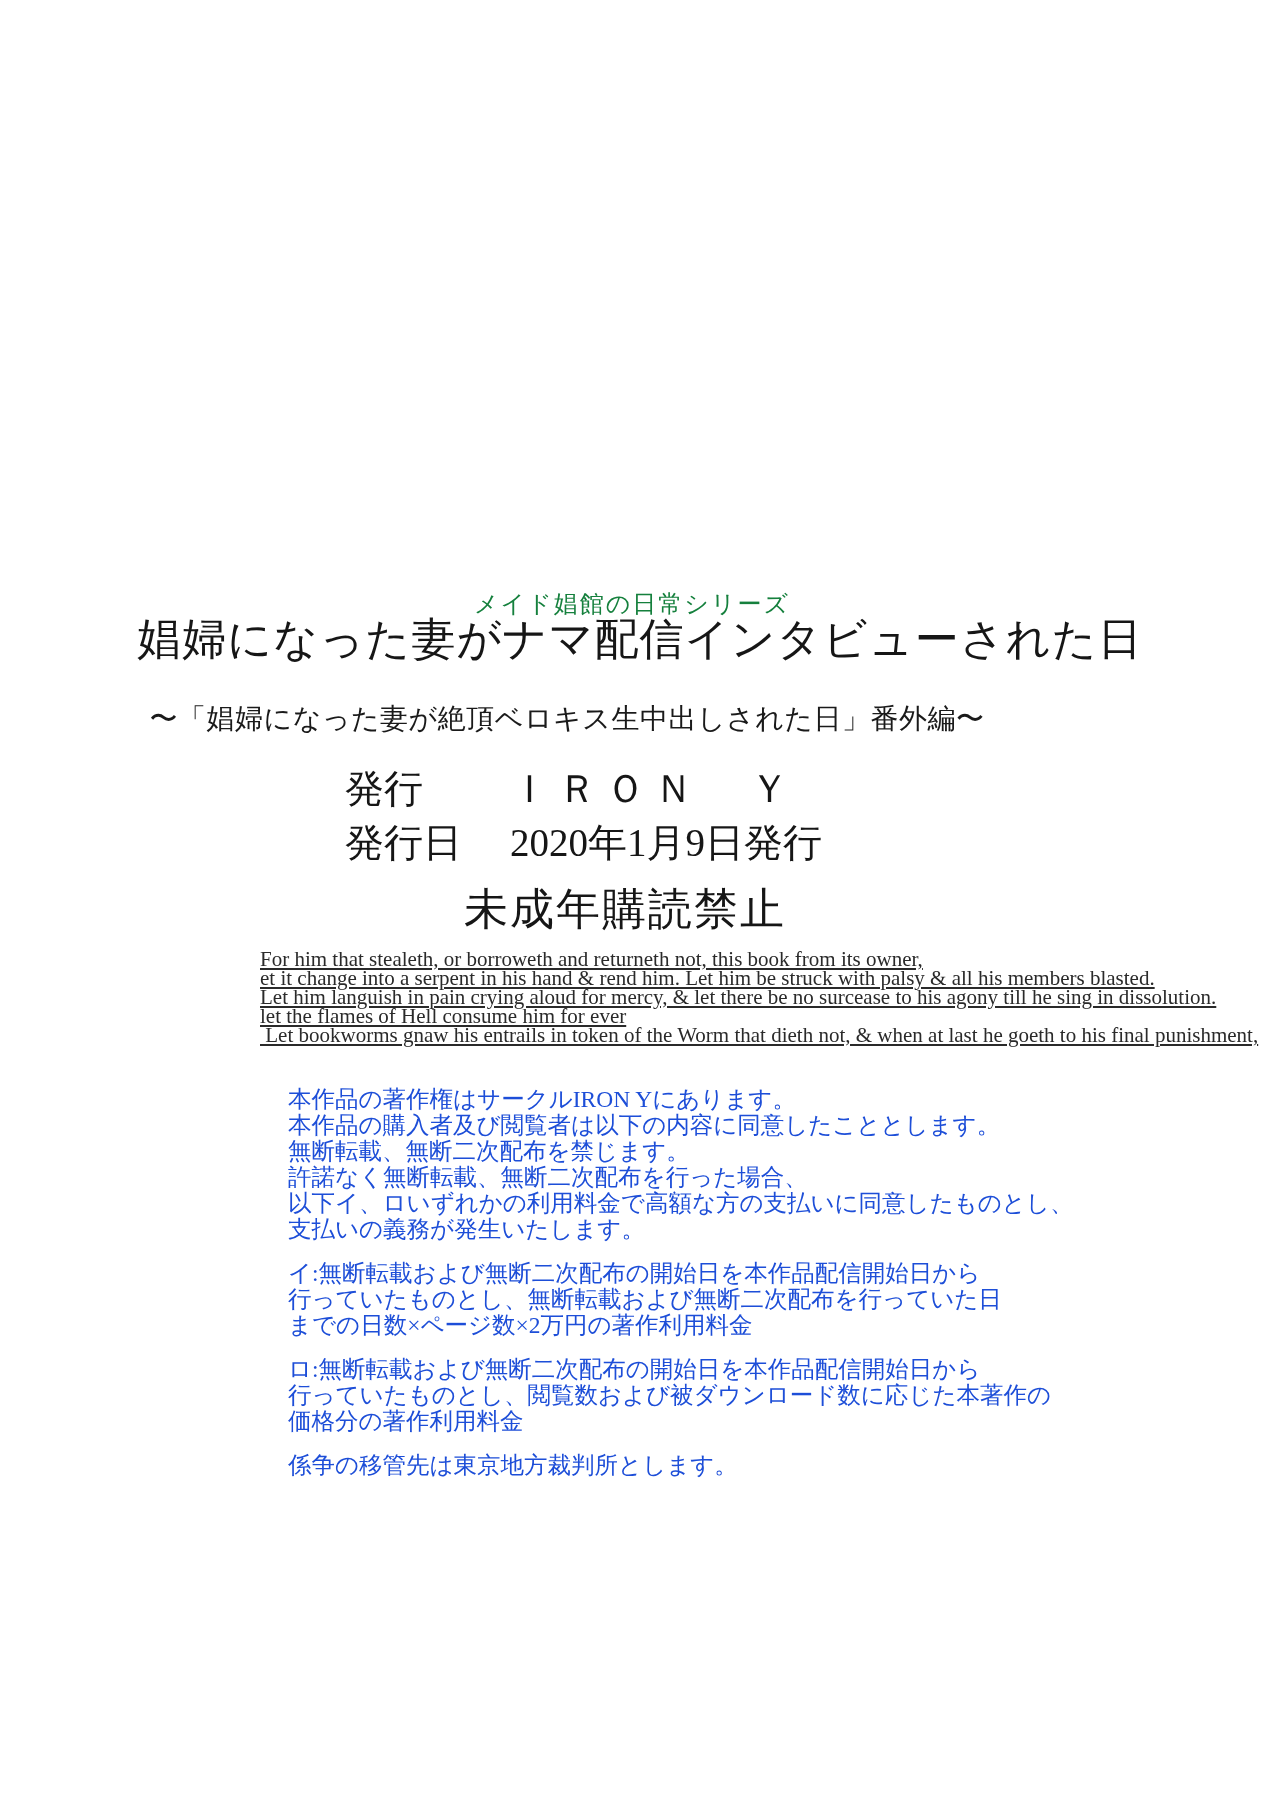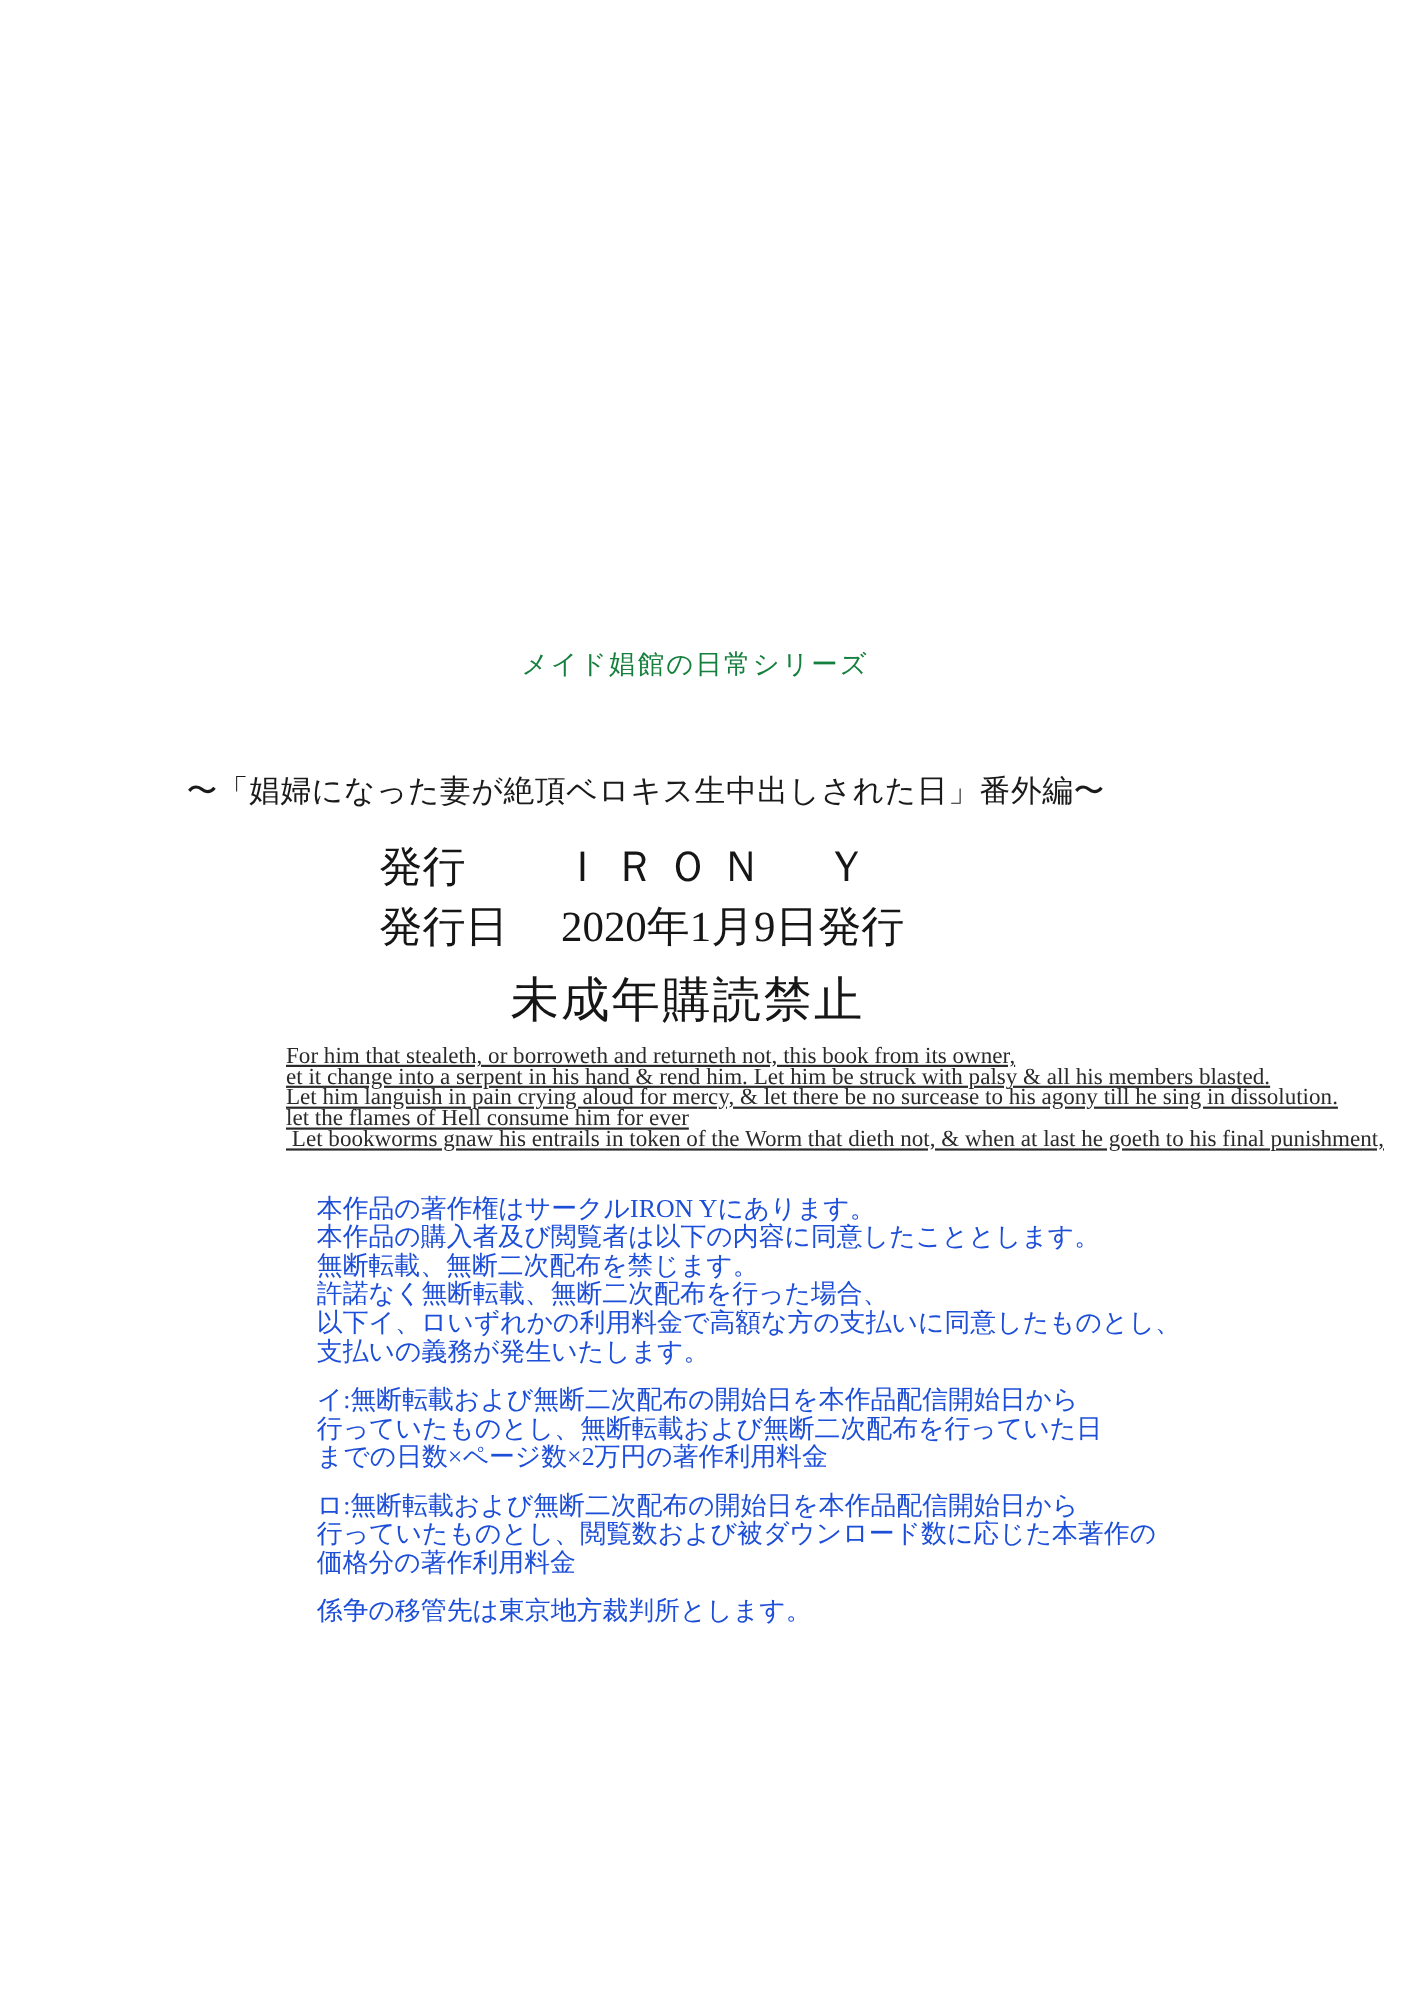--- a/index.html
+++ b/index.html
@@ -41,21 +41,20 @@
   .sub-title {
     position: absolute;
     top: 700px;
     left: 0;
     width: 1134px;
     text-align: center;
     font-size: 28px;
     letter-spacing: 0.5px;
     color: #1a1a1a;
     white-space: nowrap;
-    padding-left: 20px;
   }
   .pub-block {
     position: absolute;
     top: 762px;
     left: 345px;
     font-size: 39px;
     color: #161616;
   }
   .pub-row {
     line-height: 54px;
@@ -117,20 +116,21 @@
     white-space: nowrap;
   }
 </style>
 </head>
 <body>
 
 <div class="page">
 
   <div class="series-label">メイド娼館の日常シリーズ</div>
 
+  <div class="main-title">娼婦になった妻がナマ配信インタビューされた日</div>
 
   <div class="sub-title">〜「娼婦になった妻が絶頂ベロキス生中出しされた日」番外編〜</div>
 
   <div class="pub-block">
     <div class="pub-row">
       <span class="pub-label">発行</span><span class="pub-value-publisher">ＩＲＯＮ　Ｙ</span>
     </div>
     <div class="pub-row">
       <span class="pub-label">発行日</span><span>2020年1月9日発行</span>
     </div>

